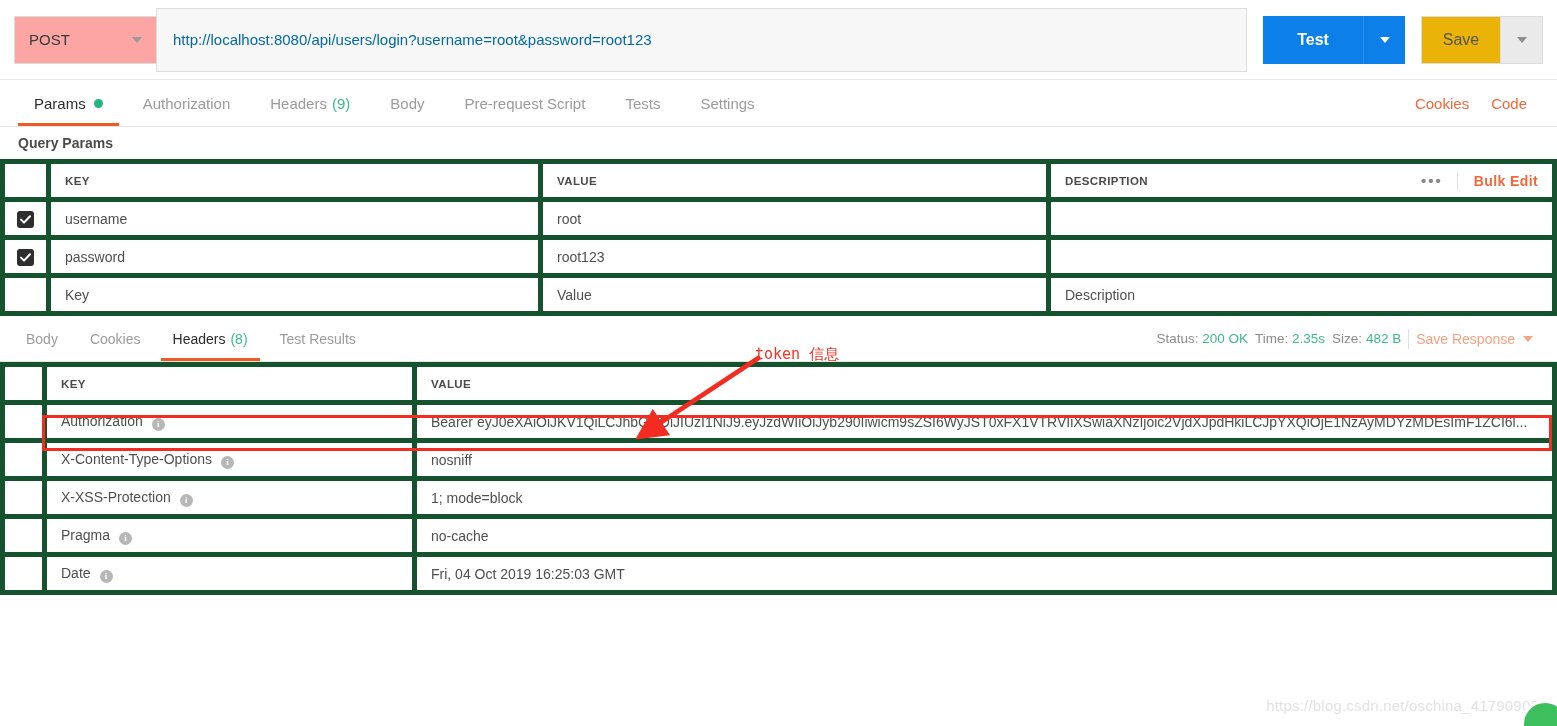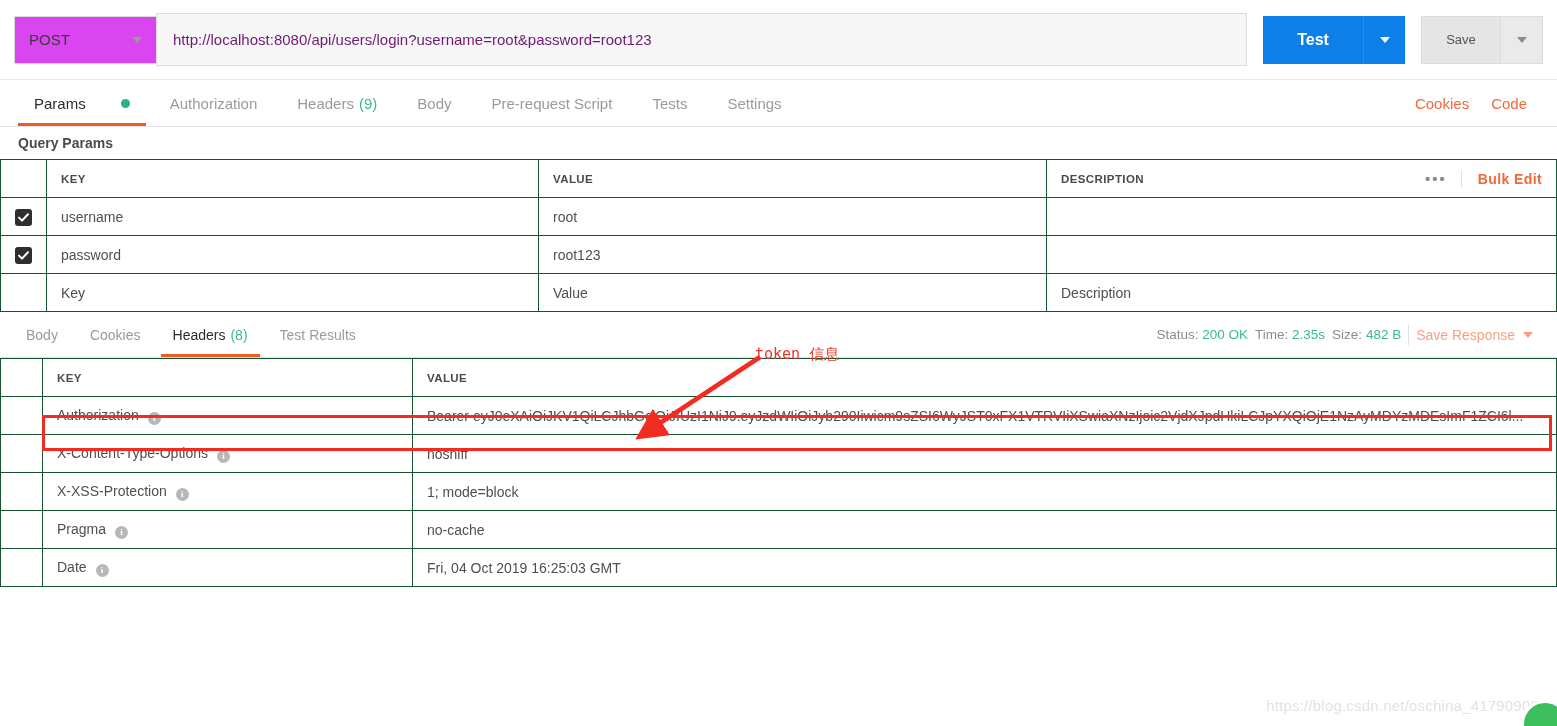--- a/index.html
+++ b/index.html
@@ -16,39 +16,39 @@
     height: 80px;
     display: flex;
     align-items: center;
     padding: 0 14px;
     background: #fff;
     border-bottom: 1px solid #e8e8e8;
   }
   .method-select {
     width: 142px; height: 48px;
     border: 1px solid #dcdcdc;
-    background: #d946ef;
+    background: #fca5a5;
     display: flex; align-items: center; justify-content: space-between;
     padding: 0 14px;
     font-size: 15px; color: #3a3a3a;
     cursor: pointer;
     border-right: none;
   }
   .caret-down {
     width: 0; height: 0;
     border-left: 5px solid transparent;
     border-right: 5px solid transparent;
     border-top: 6px solid #9a9a9a;
   }
   .url-input {
-    flex: 1; height: 53px;
+    flex: 1; height: 64px;
     border: 1px solid #dcdcdc;
     background: #f7f7f7;
     padding: 0 16px;
-    font-size: 15px; color: #701a75;
+    font-size: 15px; color: #0369a1;
     font-family: "Liberation Sans", sans-serif;
     outline: none;
     display: flex; align-items: center;
     overflow: hidden; white-space: nowrap;
   }
   .send-group { display: flex; margin-left: 16px; }
   .send-btn {
     width: 100px; height: 48px;
     background: #0d7fe9;
     color: #fff; font-size: 16px; font-weight: bold;
@@ -65,22 +65,22 @@
   .send-caret i {
     width: 0; height: 0;
     border-left: 5px solid transparent;
     border-right: 5px solid transparent;
     border-top: 6px solid #ffffff;
     display: block;
   }
   .save-group { display: flex; margin-left: 16px; }
   .save-btn {
     width: 80px; height: 48px;
-    background: #e5e5e5; border: 1px solid #dcdcdc;
-    color: #555; font-size: 13px;
+    background: #eab308; border: 1px solid #dcdcdc;
+    color: #555; font-size: 16px;
     display: flex; align-items: center; justify-content: center;
     cursor: pointer;
   }
   .save-caret {
     width: 42px; height: 48px;
     background: #eaeaea; border: 1px solid #dcdcdc; border-left: none;
     display: flex; align-items: center; justify-content: center;
     cursor: pointer;
   }
   .save-caret i {
@@ -98,21 +98,21 @@
     border-bottom: 1px solid #e4e4e4;
     padding: 0 14px;
     position: relative;
   }
   .tab {
     display: flex; align-items: center;
     padding: 0 20px;
     font-size: 15px; color: #9b9b9b;
     cursor: pointer; position: relative;
   }
-  .tab.active { color: #2b2b2b; gap: 27px; }
+  .tab.active { color: #2b2b2b; }
   .tab.active::after {
     content: ""; position: absolute;
     left: 4px; right: 4px; bottom: 0; height: 3px;
     background: #ef5b25;
   }
   .dot-green {
     width: 9px; height: 9px; border-radius: 50%;
     background: #26b47f; margin-left: 8px; display: inline-block;
   }
   .tab-count { color: #3bbb8a; margin-left: 5px; }
@@ -124,21 +124,21 @@
 
   
   .section-label {
     height: 32px; display: flex; align-items: center;
     padding: 0 18px; font-size: 14px; color: #4b4b4b; font-weight: bold;
   }
 
   
   table.kv { width: 100%; border-collapse: collapse; table-layout: fixed; }
   table.kv th, table.kv td {
-    border: 1px solid #14532d;
+    border: 5px solid #14532d;
     height: 38px;
     font-size: 14px;
     text-align: left;
     vertical-align: middle;
     overflow: hidden; white-space: nowrap;
   }
   table.kv th {
     font-size: 11.5px; font-weight: bold; color: #4a4a4a;
     letter-spacing: .4px; padding-left: 14px;
   }

